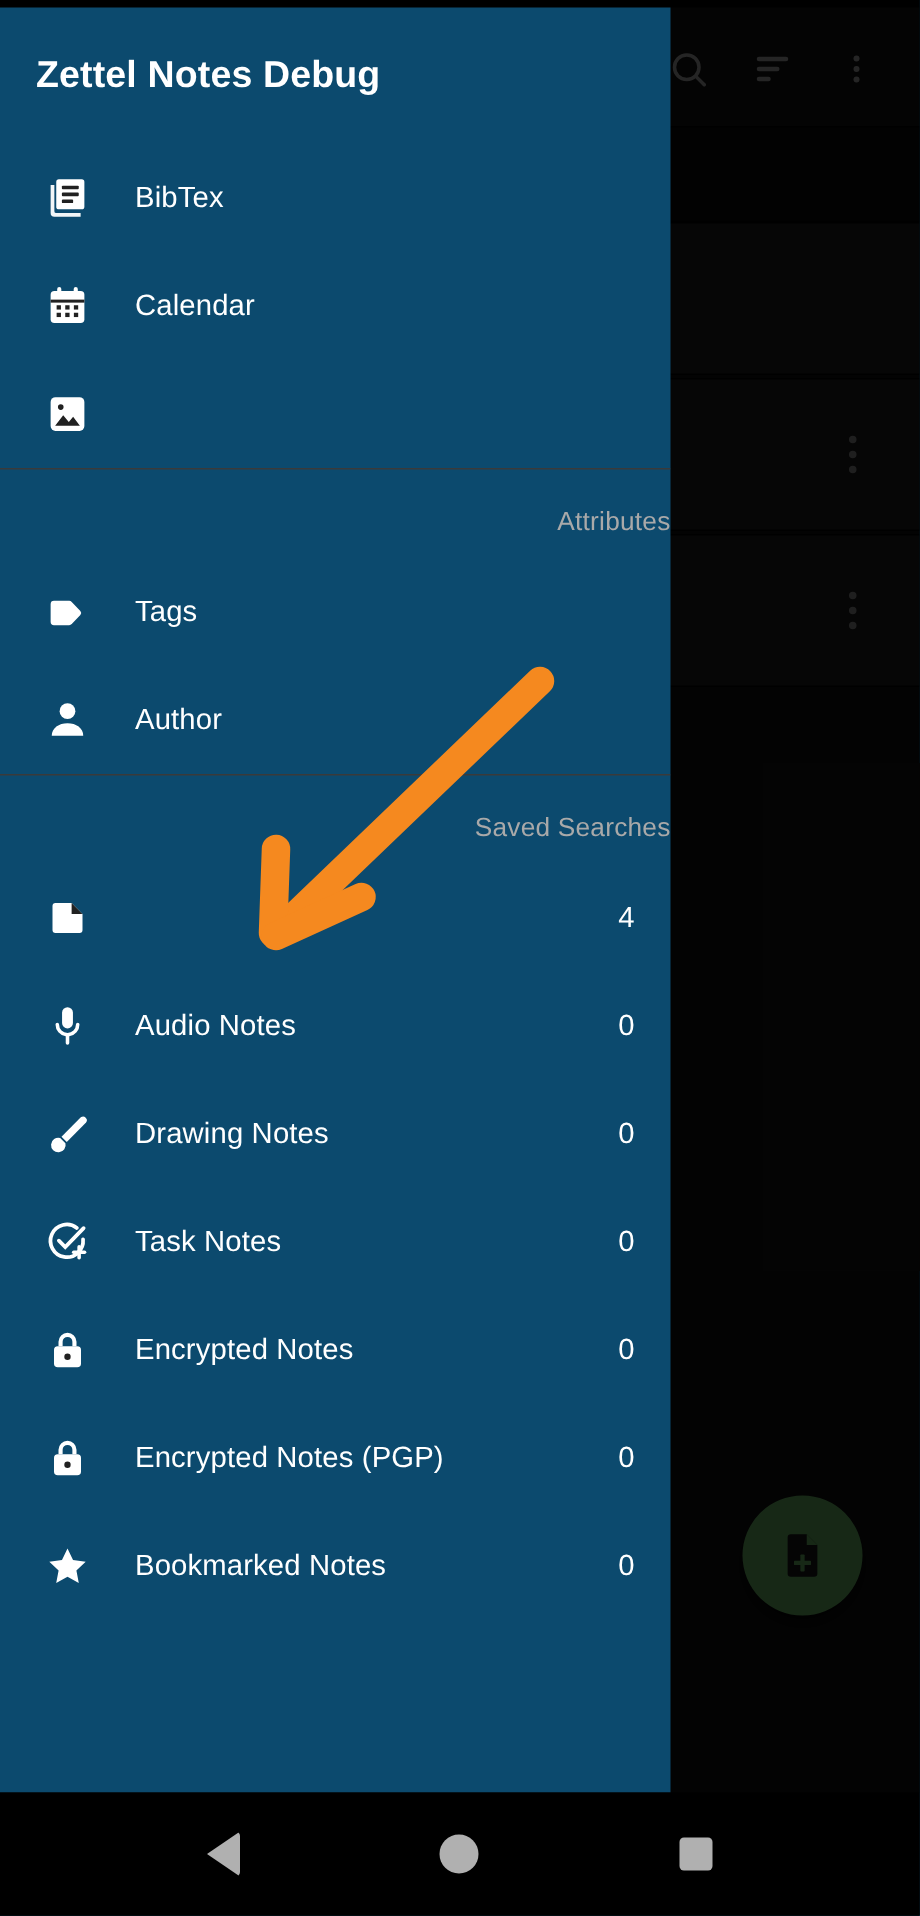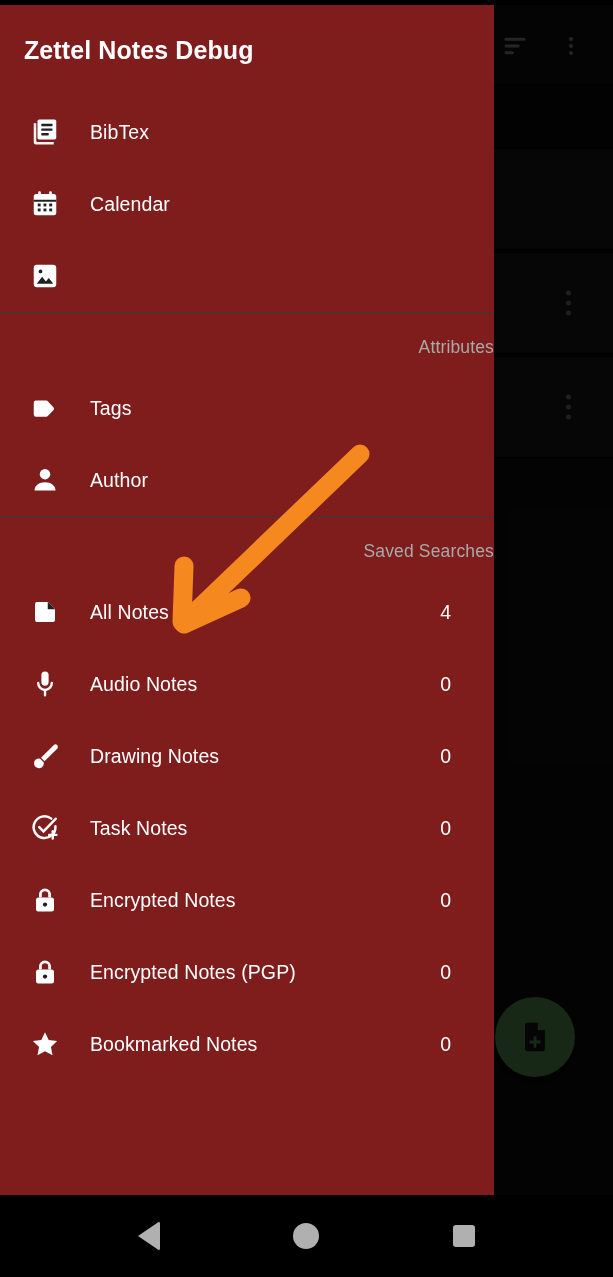--- a/index.html
+++ b/index.html
@@ -94,23 +94,23 @@
     bottom: 82px;
     background: rgba(0,0,0,0.62);
     pointer-events: none;
   }
 
   
   .drawer {
     position: absolute;
     top: 4px;
     left: 0;
-    width: 494px;
+    width: 447px;
     bottom: 82px;
-    background: #7f1d1d;
+    background: #0c4a6e;
     overflow: hidden;
   }
   .drawer-header {
     height: 92px;
     display: flex;
     align-items: center;
     padding: 0 0 0 24px;
   }
   .drawer-title {
     color: #ffffff;
@@ -131,21 +131,21 @@
     font-size: 17.5px;
     padding: 24px 0 14px 24px;
     letter-spacing: 0.15px;
     text-align: right;
   }
 
   .nav-item {
     display: flex;
     align-items: center;
     height: 72px;
-    padding: 0 35px 0 30px;
+    padding: 0 16px 0 30px;
     box-sizing: border-box;
   }
   .nav-icon {
     width: 42px;
     min-width: 42px;
     display: flex;
     align-items: center;
     justify-content: flex-start;
   }
   .nav-label {
@@ -356,21 +356,20 @@
     <div class="nav-section">
       <div class="section-label">Saved Searches</div>
 
       <div class="nav-item">
         <span class="nav-icon">
           <svg width="30" height="30" viewBox="0 0 24 24" fill="#ffffff">
             <path d="M4 5.6A1.6 1.6 0 0 1 5.6 4h8.6L20 9.8v8.6A1.6 1.6 0 0 1 18.4 20H5.6A1.6 1.6 0 0 1 4 18.4V5.6z"></path>
             <path d="M14.2 4L20 9.8h-5.8z" fill="#212121"></path>
           </svg>
         </span>
-        <span class="nav-label">All Notes</span>
         <span class="nav-count">4</span>
       </div>
 
       <div class="nav-item">
         <span class="nav-icon">
           <svg width="30" height="30" viewBox="0 0 24 24" fill="#ffffff">
             <rect x="9.1" y="2" width="5.8" height="11.3" rx="2.9"></rect>
             <path d="M5.6 11.2a.95.95 0 0 1 1.9 0 4.5 4.5 0 0 0 9 0 .95.95 0 1 1 1.9 0 6.4 6.4 0 0 1-5.45 6.32V21a.95.95 0 0 1-1.9 0v-3.48A6.4 6.4 0 0 1 5.6 11.2z"></path>
           </svg>
         </span>

